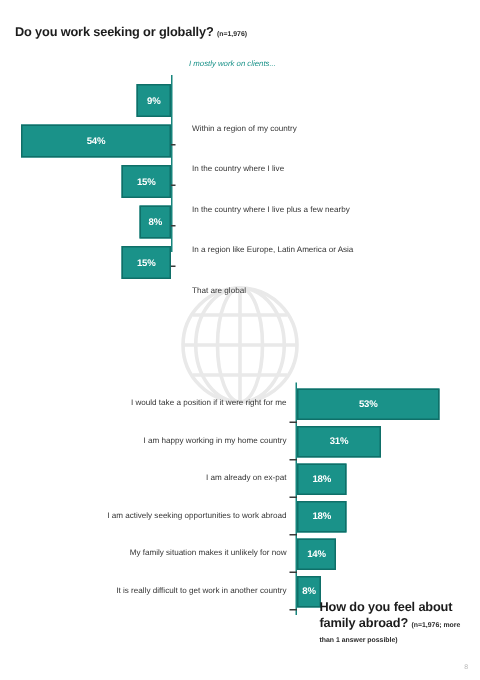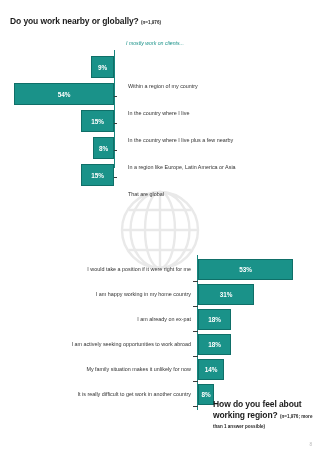--- a/index.html
+++ b/index.html
@@ -187,21 +187,21 @@
     font-size: 4.6px;
     color: #b8b8b8;
   }
 </style>
 </head>
 <body>
 
 <div class="slide">
 
   <div class="title-top">
-    <span>Do you work nearby or globally?</span>
+    <span>Do you work seeking or globally?</span>
     <span class="nsize">(n=1,976)</span>
   </div>
 
   <div class="globe">
     <svg width="84" height="84" viewBox="0 0 84 84" xmlns="http://www.w3.org/2000/svg">
       <g fill="none" stroke="#e9e9e9" stroke-width="2.4">
         <circle cx="42" cy="42" r="38"></circle>
         <ellipse cx="42" cy="42" rx="15" ry="38"></ellipse>
         <ellipse cx="42" cy="42" rx="29.5" ry="38"></ellipse>
         <line x1="4" y1="42" x2="80" y2="42"></line>
@@ -304,19 +304,19 @@
     <div class="row-bottom" style="left:198px; top:129px; width:16px;">
       <div class="bar-bottom" style="width:16px;">
         <span class="bar-val">8%</span>
       </div>
     </div>
     <div class="tick-bottom" style="top:151px;"></div>
     <div class="lbl-bottom" style="top:136px; width:160px; right:129px;">It is really difficult to get work in another country</div>
   </div>
 
   <div class="title-bottom">
-    <span>How do you feel about working region?</span>
+    <span>How do you feel about family abroad?</span>
     <span class="nsize nsize-block">(n=1,976; more than 1 answer possible)</span>
   </div>
 
   <div class="page-num">8</div>
 
 </div>
 
 </body></html>

